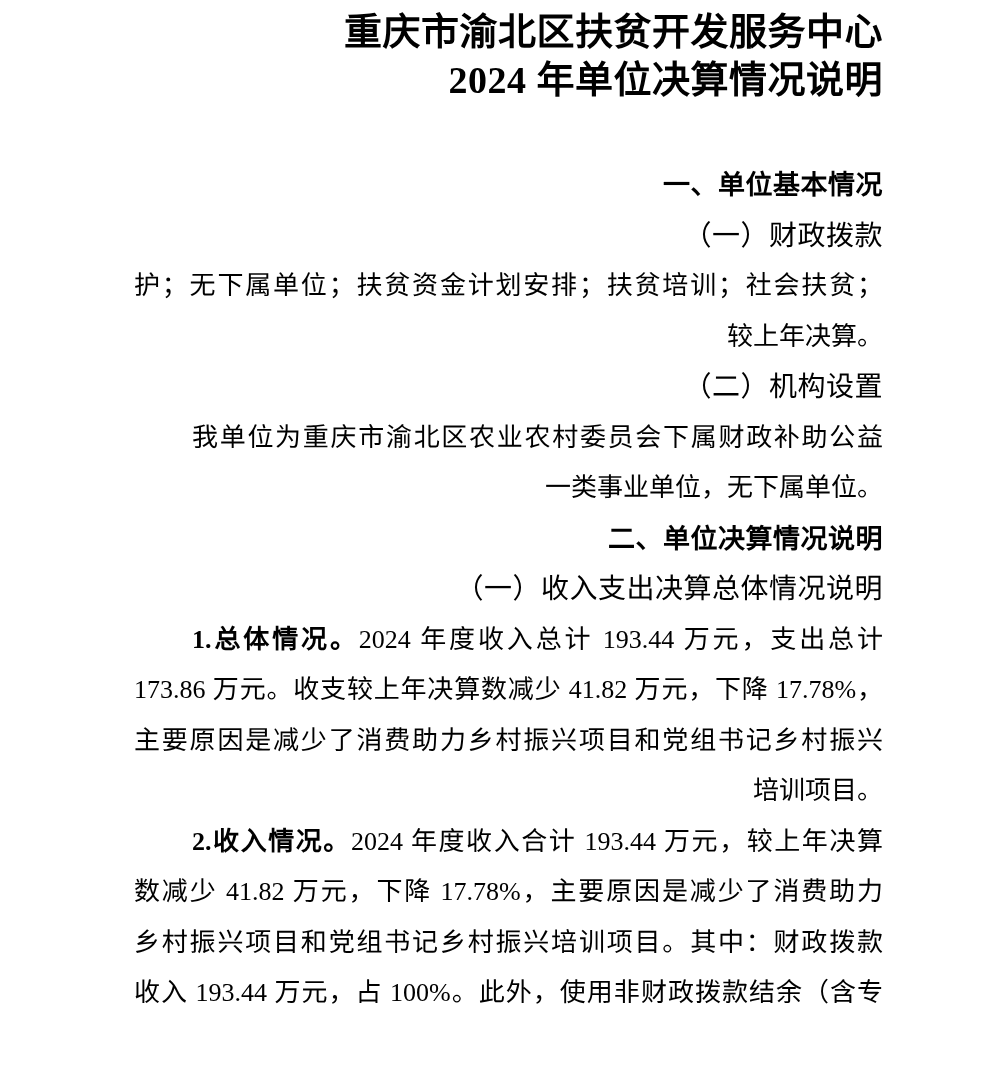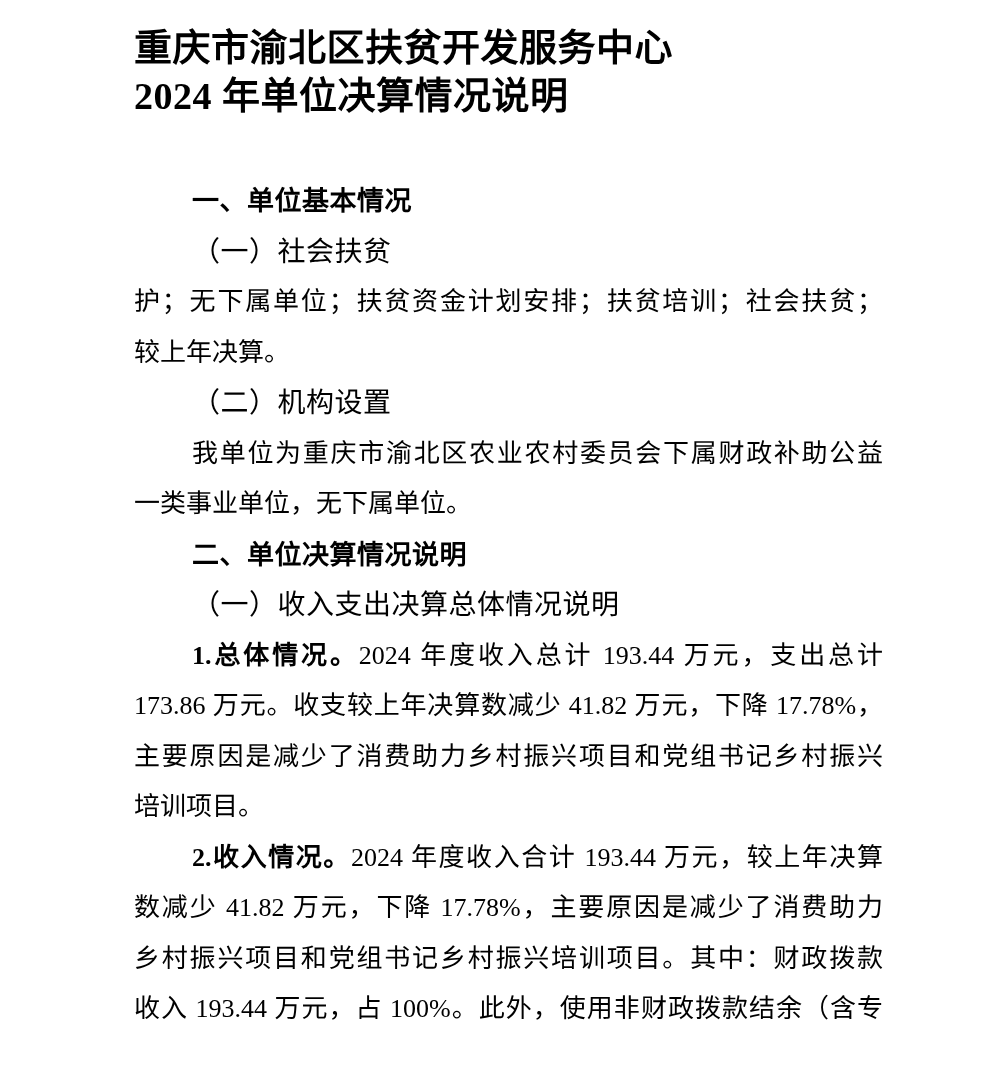--- a/index.html
+++ b/index.html
@@ -11,37 +11,37 @@
     background: #ffffff;
     color: #000000;
     overflow: hidden;
     font-family: "Liberation Serif", serif;
   }
   .doc {
     margin-left: 134px;
     width: 749px;
   }
   .title-block {
-    padding-top: 24px;
+    padding-top: 8px;
     width: 749px;
-    text-align: left;
+    text-align: right;
     font-family: "Liberation Serif", serif;
     font-weight: 700;
     font-size: 38px;
     line-height: 48px;
     letter-spacing: 0.5px;
   }
   .content {
     margin-top: 56px;
     width: 749px;
     font-size: 26px;
     line-height: 50.5px;
     font-family: "Liberation Serif", serif;
   }
-  .line { width: 749px; }
+  .line { width: 749px; text-align: right; }
   .indent { padding-left: 58px; }
   .fill {
     text-align: justify;
     text-align-last: justify;
   }
   .h1 {
     font-family: "Liberation Sans", sans-serif;
     font-weight: 700;
     font-size: 27px;
     letter-spacing: 0.5px;
@@ -60,21 +60,21 @@
 
     <header class="title-block">
       <div class="title-line">重庆市渝北区扶贫开发服务中心</div>
       <div class="title-line">2024 年单位决算情况说明</div>
     </header>
 
     <main class="content">
 
       <div class="line h1 indent">一、单位基本情况</div>
 
-      <div class="line sub indent">（一）社会扶贫</div>
+      <div class="line sub indent">（一）财政拨款</div>
 
       <div class="line fill">护；无下属单位；扶贫资金计划安排；扶贫培训；社会扶贫；</div>
       <div class="line">较上年决算。</div>
 
       <div class="line sub indent">（二）机构设置</div>
 
       <div class="line fill indent">我单位为重庆市渝北区农业农村委员会下属财政补助公益</div>
       <div class="line">一类事业单位，无下属单位。</div>
 
       <div class="line h1 indent">二、单位决算情况说明</div>

